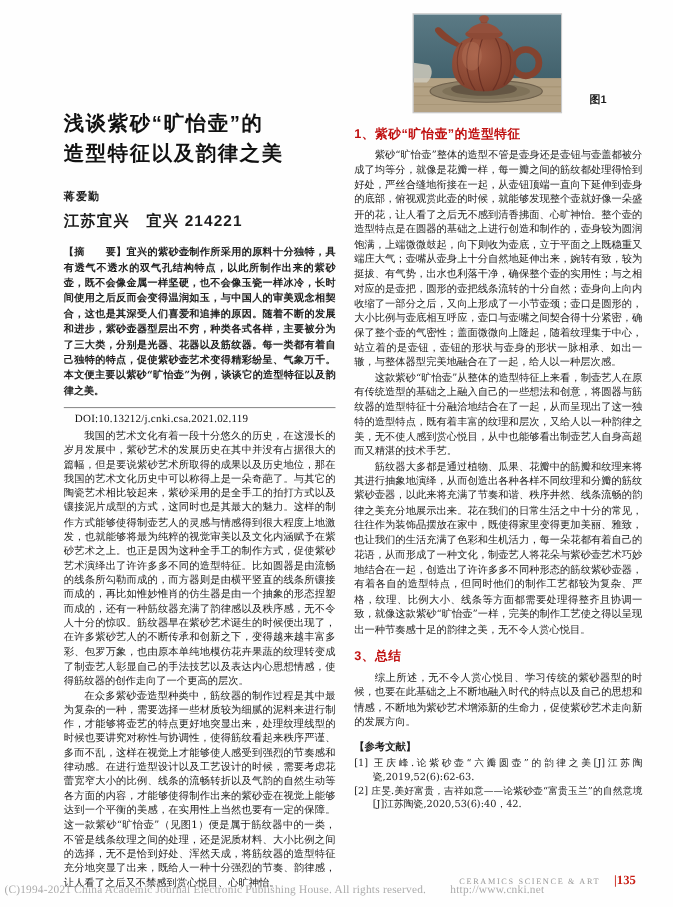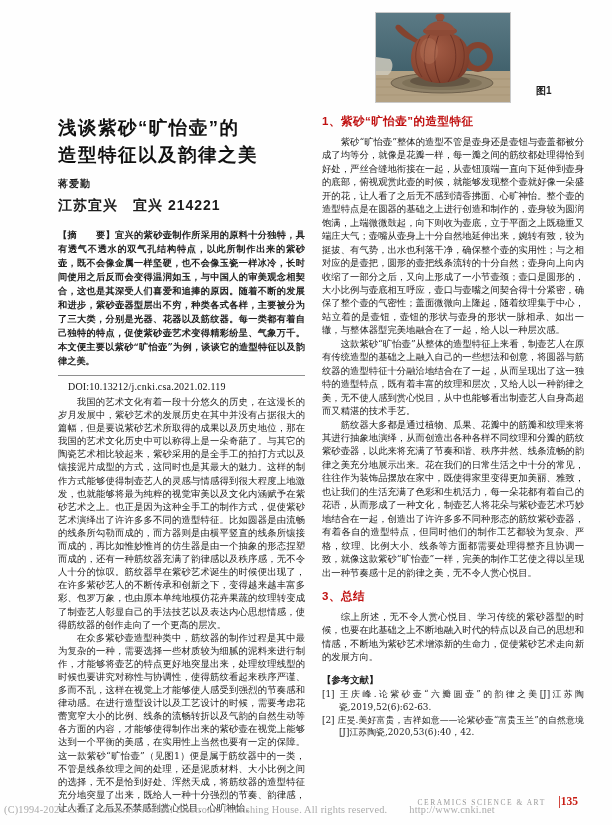--- a/index.html
+++ b/index.html
@@ -1,24 +1,24 @@
 <!DOCTYPE html>
 <html><head>
 <meta charset="utf-8">
 <style>
   html,body{margin:0;padding:0;}
   body{width:612px;height:825px;position:relative;background:#ffffff;overflow:hidden;
        font-family:"Liberation Sans",sans-serif;color:#1c1c1c;}
   .page{position:absolute;inset:0;background:#fefefe;}
 
   
-  .col-left{position:absolute;left:58px;top:114px;width:247px;}
+  .col-left{position:absolute;left:58px;top:98px;width:247px;}
   .title{font-family:"Liberation Sans",sans-serif;font-weight:800;font-size:18.5px;
          line-height:27px;letter-spacing:1.5px;color:#111;}
-  .author{font-weight:700;font-size:10px;margin-top:9px;letter-spacing:1px;font-family:Liberation Serif, serif;}
+  .author{font-weight:700;font-size:10px;margin-top:20px;letter-spacing:1px;font-family:Liberation Serif, serif;}
   .affiliation{font-weight:700;font-size:14px;margin-top:6px;letter-spacing:1px;}
   .abstract{margin-top:13px;font-family:"DejaVu Serif",serif;font-weight:700;
             font-size:9.2px;line-height:14px;text-align:justify;color:#222;}
   .keywords{font-family:"DejaVu Serif",serif;font-weight:700;font-size:9.2px;
             line-height:14px;margin-top:2px;color:#222;}
   .rule{border:none;border-top:1px solid #8f8f8f;margin:7px 0 5px 0;}
   .doi{font-family:"Liberation Serif",serif;font-size:10px;letter-spacing:.2px;
        margin:0 0 3px 10px;color:#111;}
   .body-par{font-family:"DejaVu Serif",serif;font-size:9.35px;line-height:13.1px;
             text-align:justify;text-indent:2em;margin:0;color:#1b1b1b;}

